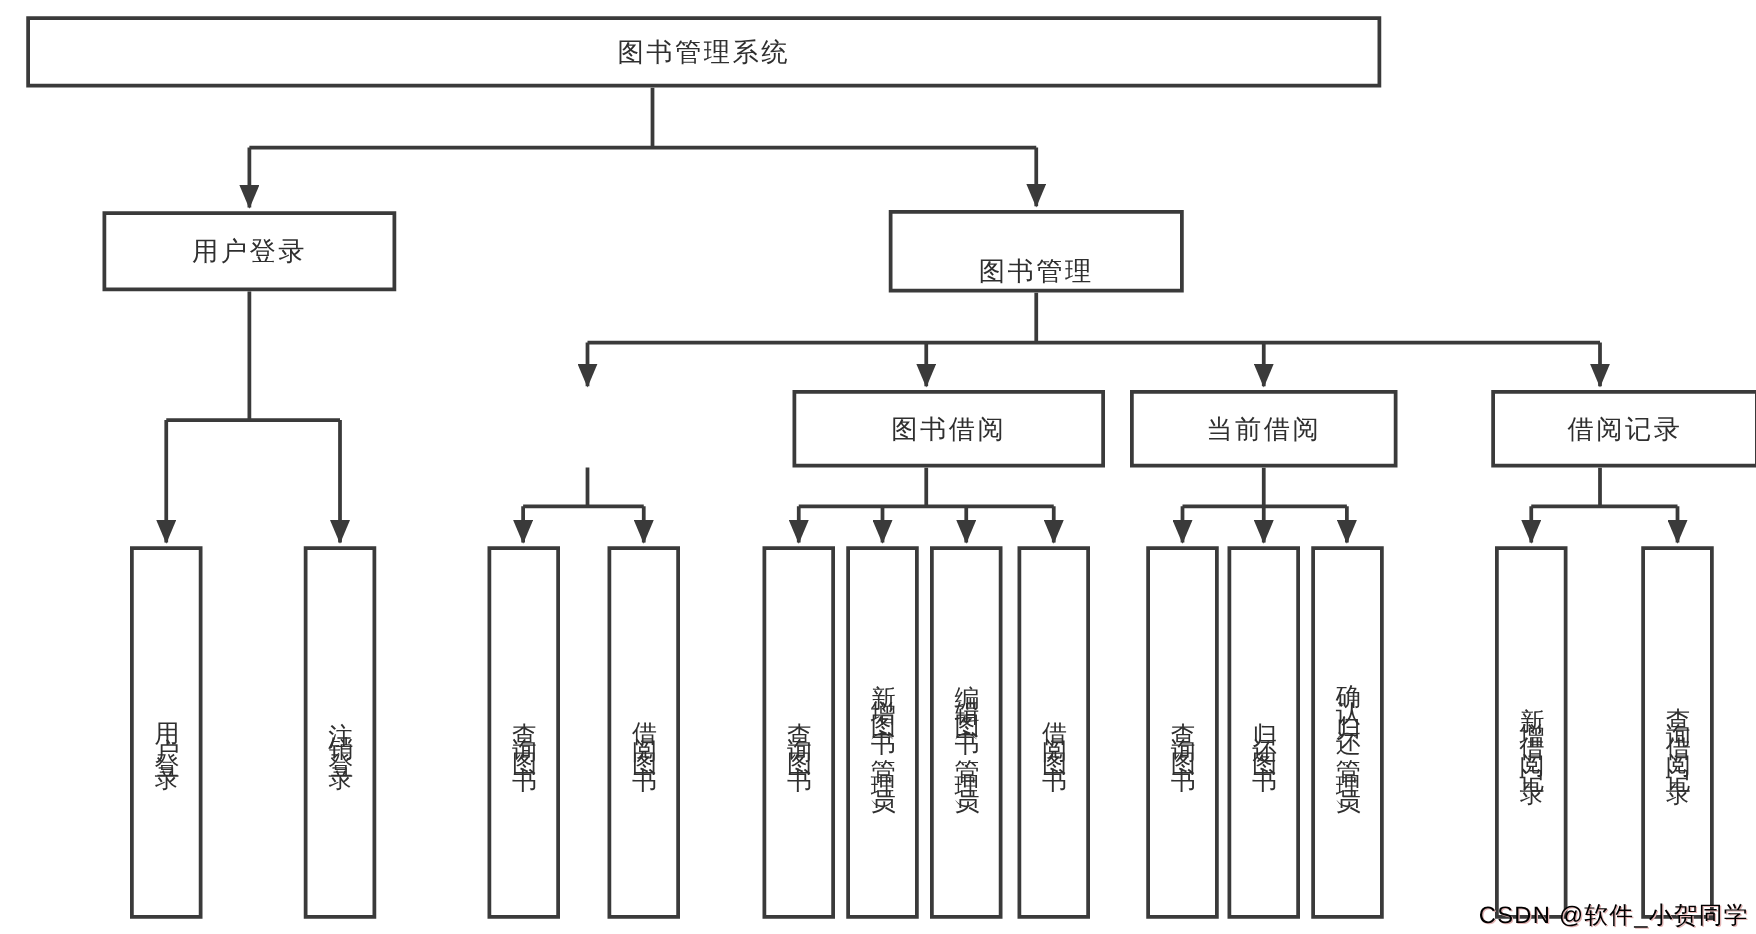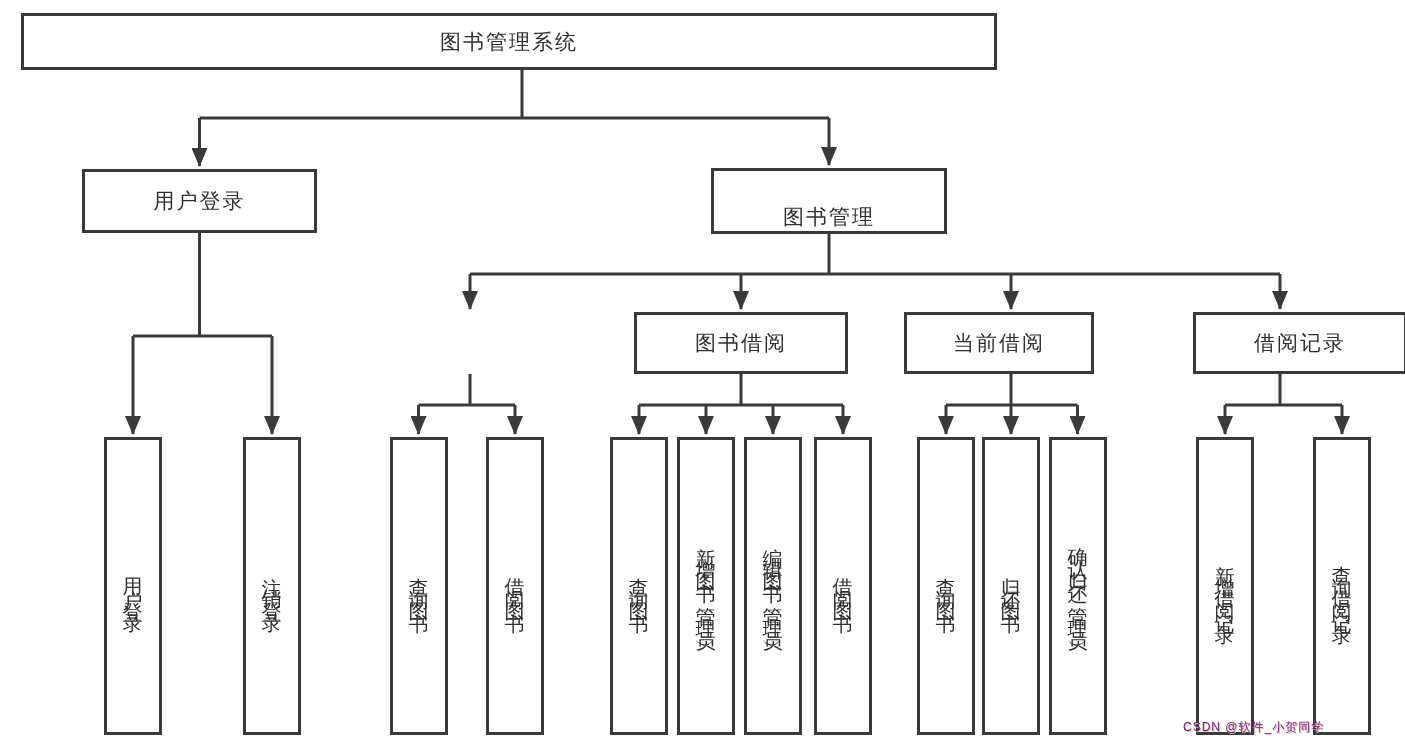--- a/index.html
+++ b/index.html
@@ -34,40 +34,40 @@
     font-size: 20px;
   }
   .leaf .lbl {
     writing-mode: vertical-rl;
     text-orientation: mixed;
     letter-spacing: 12px;
     line-height: 1;
     white-space: nowrap;
   }
   
-  #n-root  { left: 21px;   top: 13px;  width: 976px; height: 57px; }
+  #n-root  { left: 21px;   top: 13px;  width: 1084px; height: 57px; }
   #n-login { left: 82px;   top: 169px; width: 235px;  height: 64px; }
   #n-mgmt  { left: 711px;  top: 168px; width: 236px;  height: 66px; align-items: flex-end; }
   #n-l3a   { left: 363px;  top: 312px; width: 214px;  height: 62px; }
-  #n-l3b   { left: 634px;  top: 312px; width: 214px;  height: 62px; }
-  #n-l3c   { left: 904px;  top: 312px; width: 190px;  height: 62px; }
+  #n-l3b   { left: 634px;  top: 312px; width: 250px;  height: 62px; }
+  #n-l3c   { left: 904px;  top: 312px; width: 214px;  height: 62px; }
   #n-l3d   { left: 1193px; top: 312px; width: 214px;  height: 62px; }
   #lf-u1 { left: 104px; }  #lf-u2 { left: 243px; }
   #lf-n1 { left: 390px; }  #lf-n2 { left: 486px; }
   #lf-b1 { left: 610px; }  #lf-b2 { left: 677px; }
   #lf-b3 { left: 744px; }  #lf-b4 { left: 814px; }
   #lf-c1 { left: 917px; }  #lf-c2 { left: 982px; }  #lf-c3 { left: 1049px; }
   #lf-r1 { left: 1196px; } #lf-r2 { left: 1313px; }
   .watermark {
     position: absolute;
     left: 1183px;
     top: 719px;
-    font-size: 12px;
+    font-size: 19px;
     letter-spacing: 1px;
-    color: #701a75;
+    color: #000000;
     text-shadow: 1px 1px 0 #e3b4b4;
     white-space: nowrap;
   }
 </style>
 </head>
 <body>
 
 <div class="canvas">
 
   <svg class="wires" width="1405" height="747" viewBox="0 0 1405 747">

